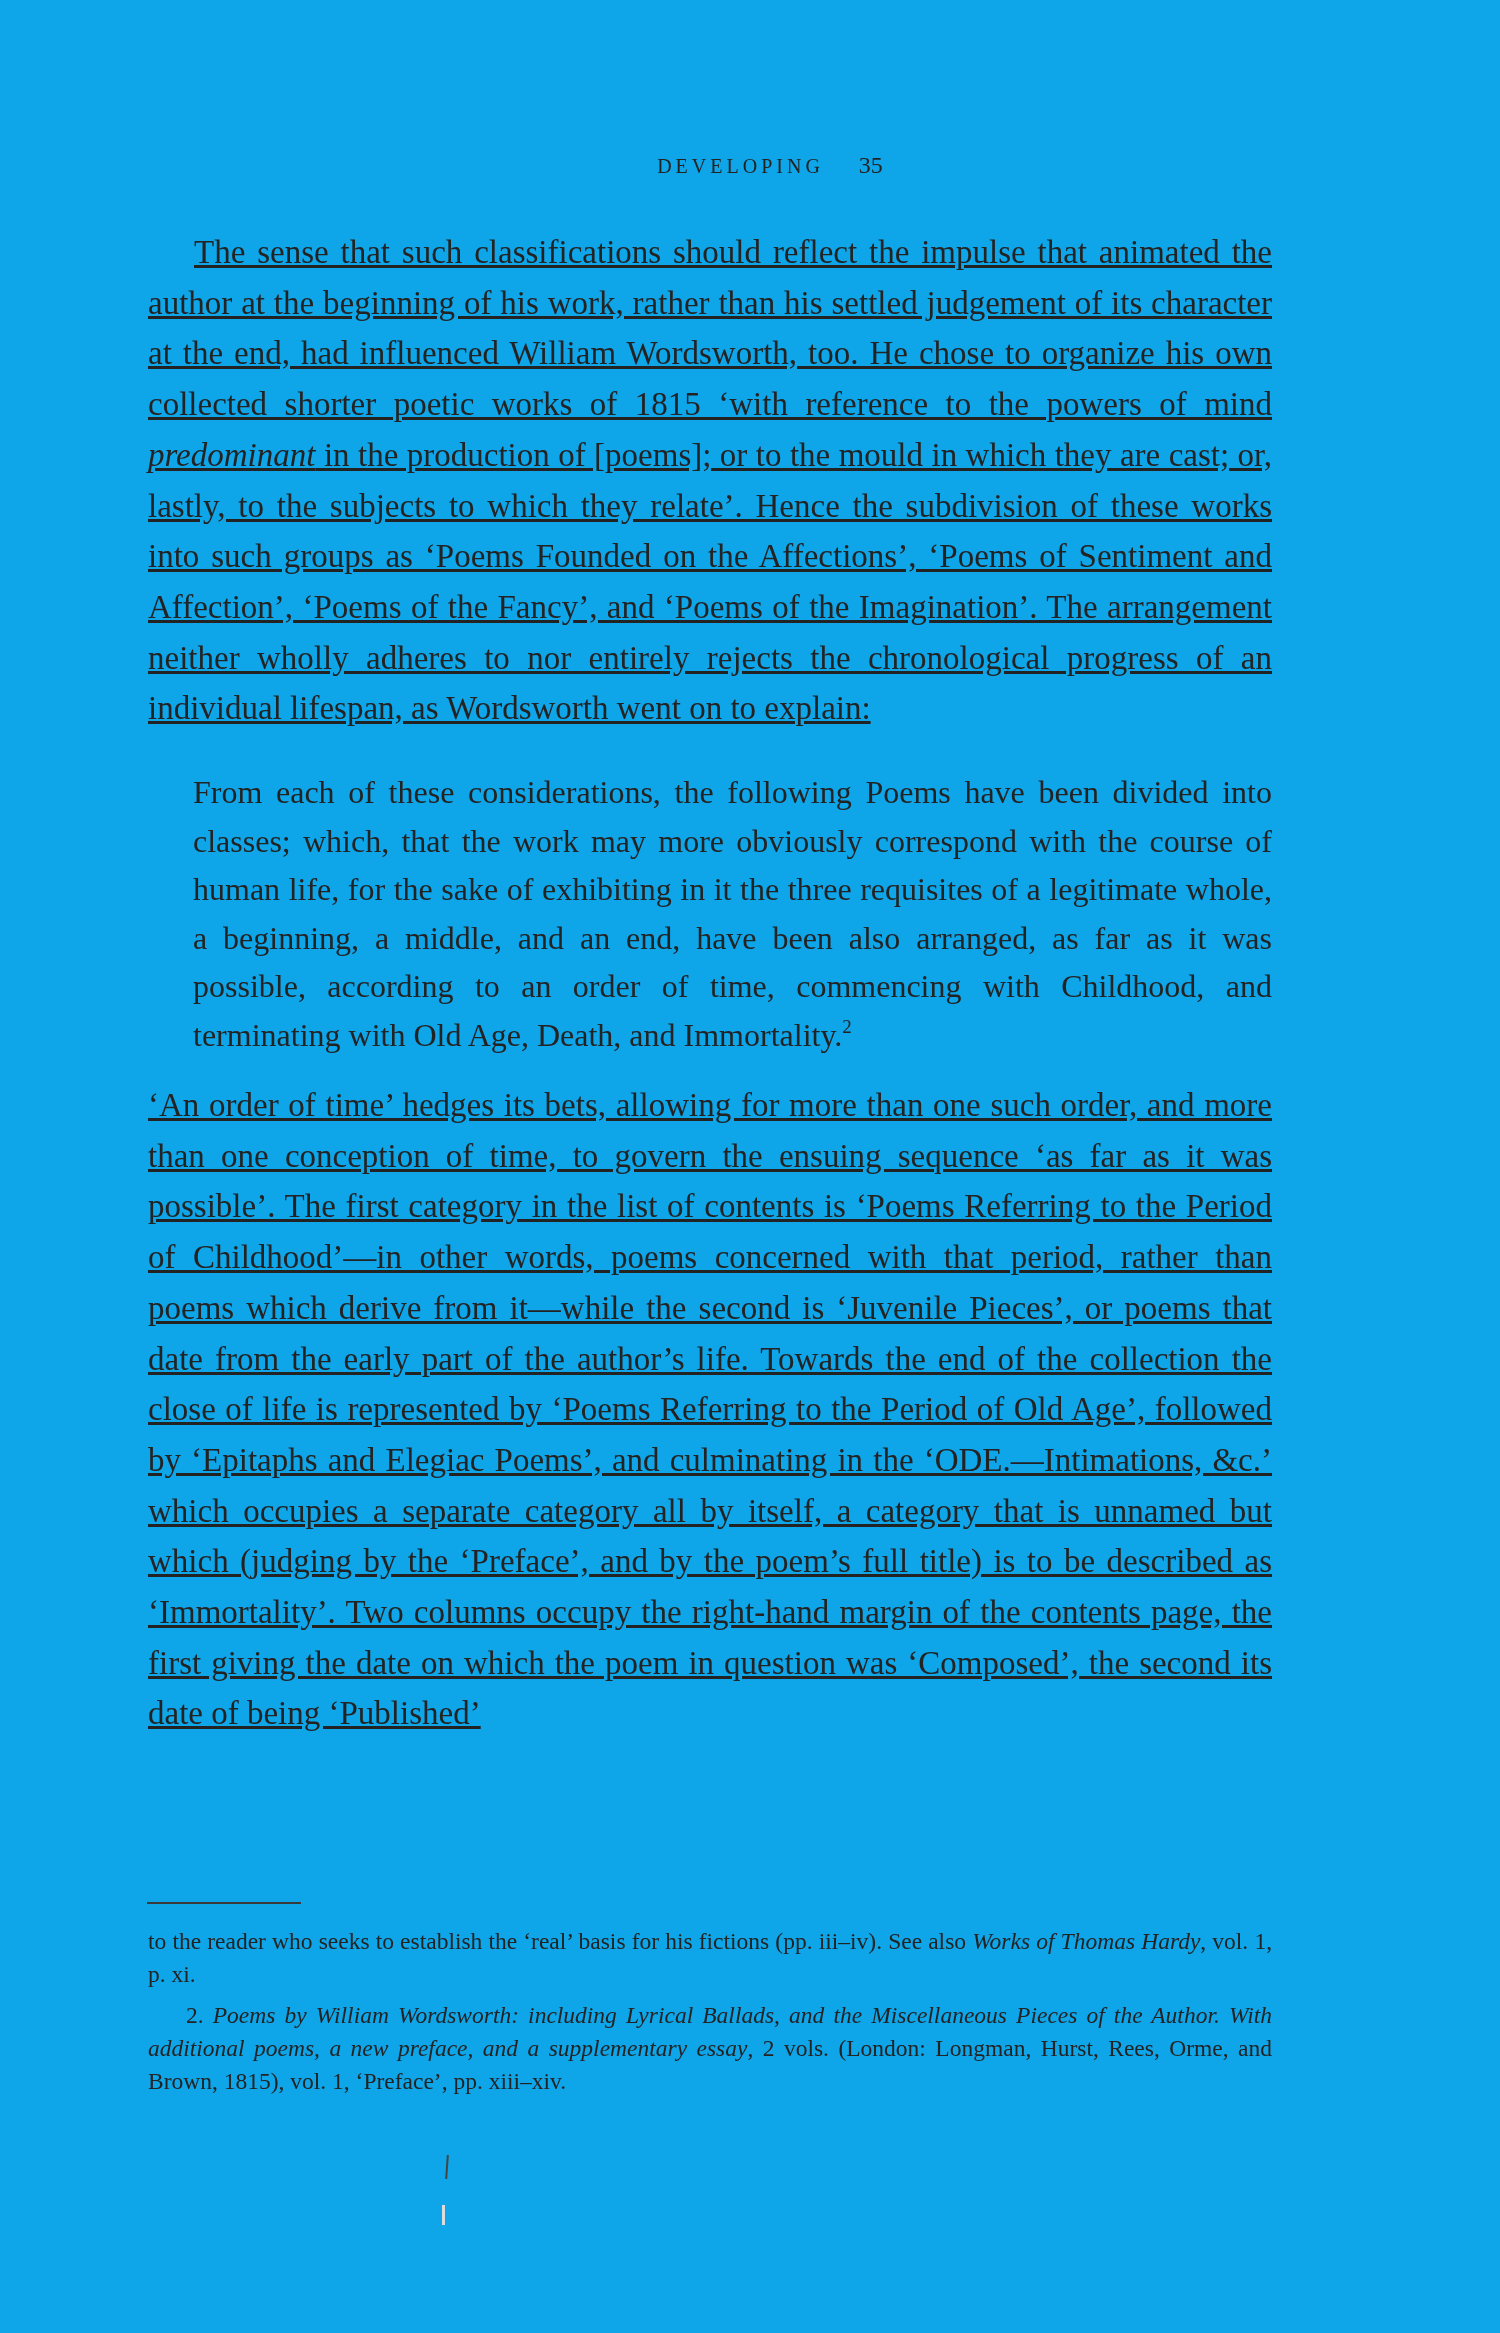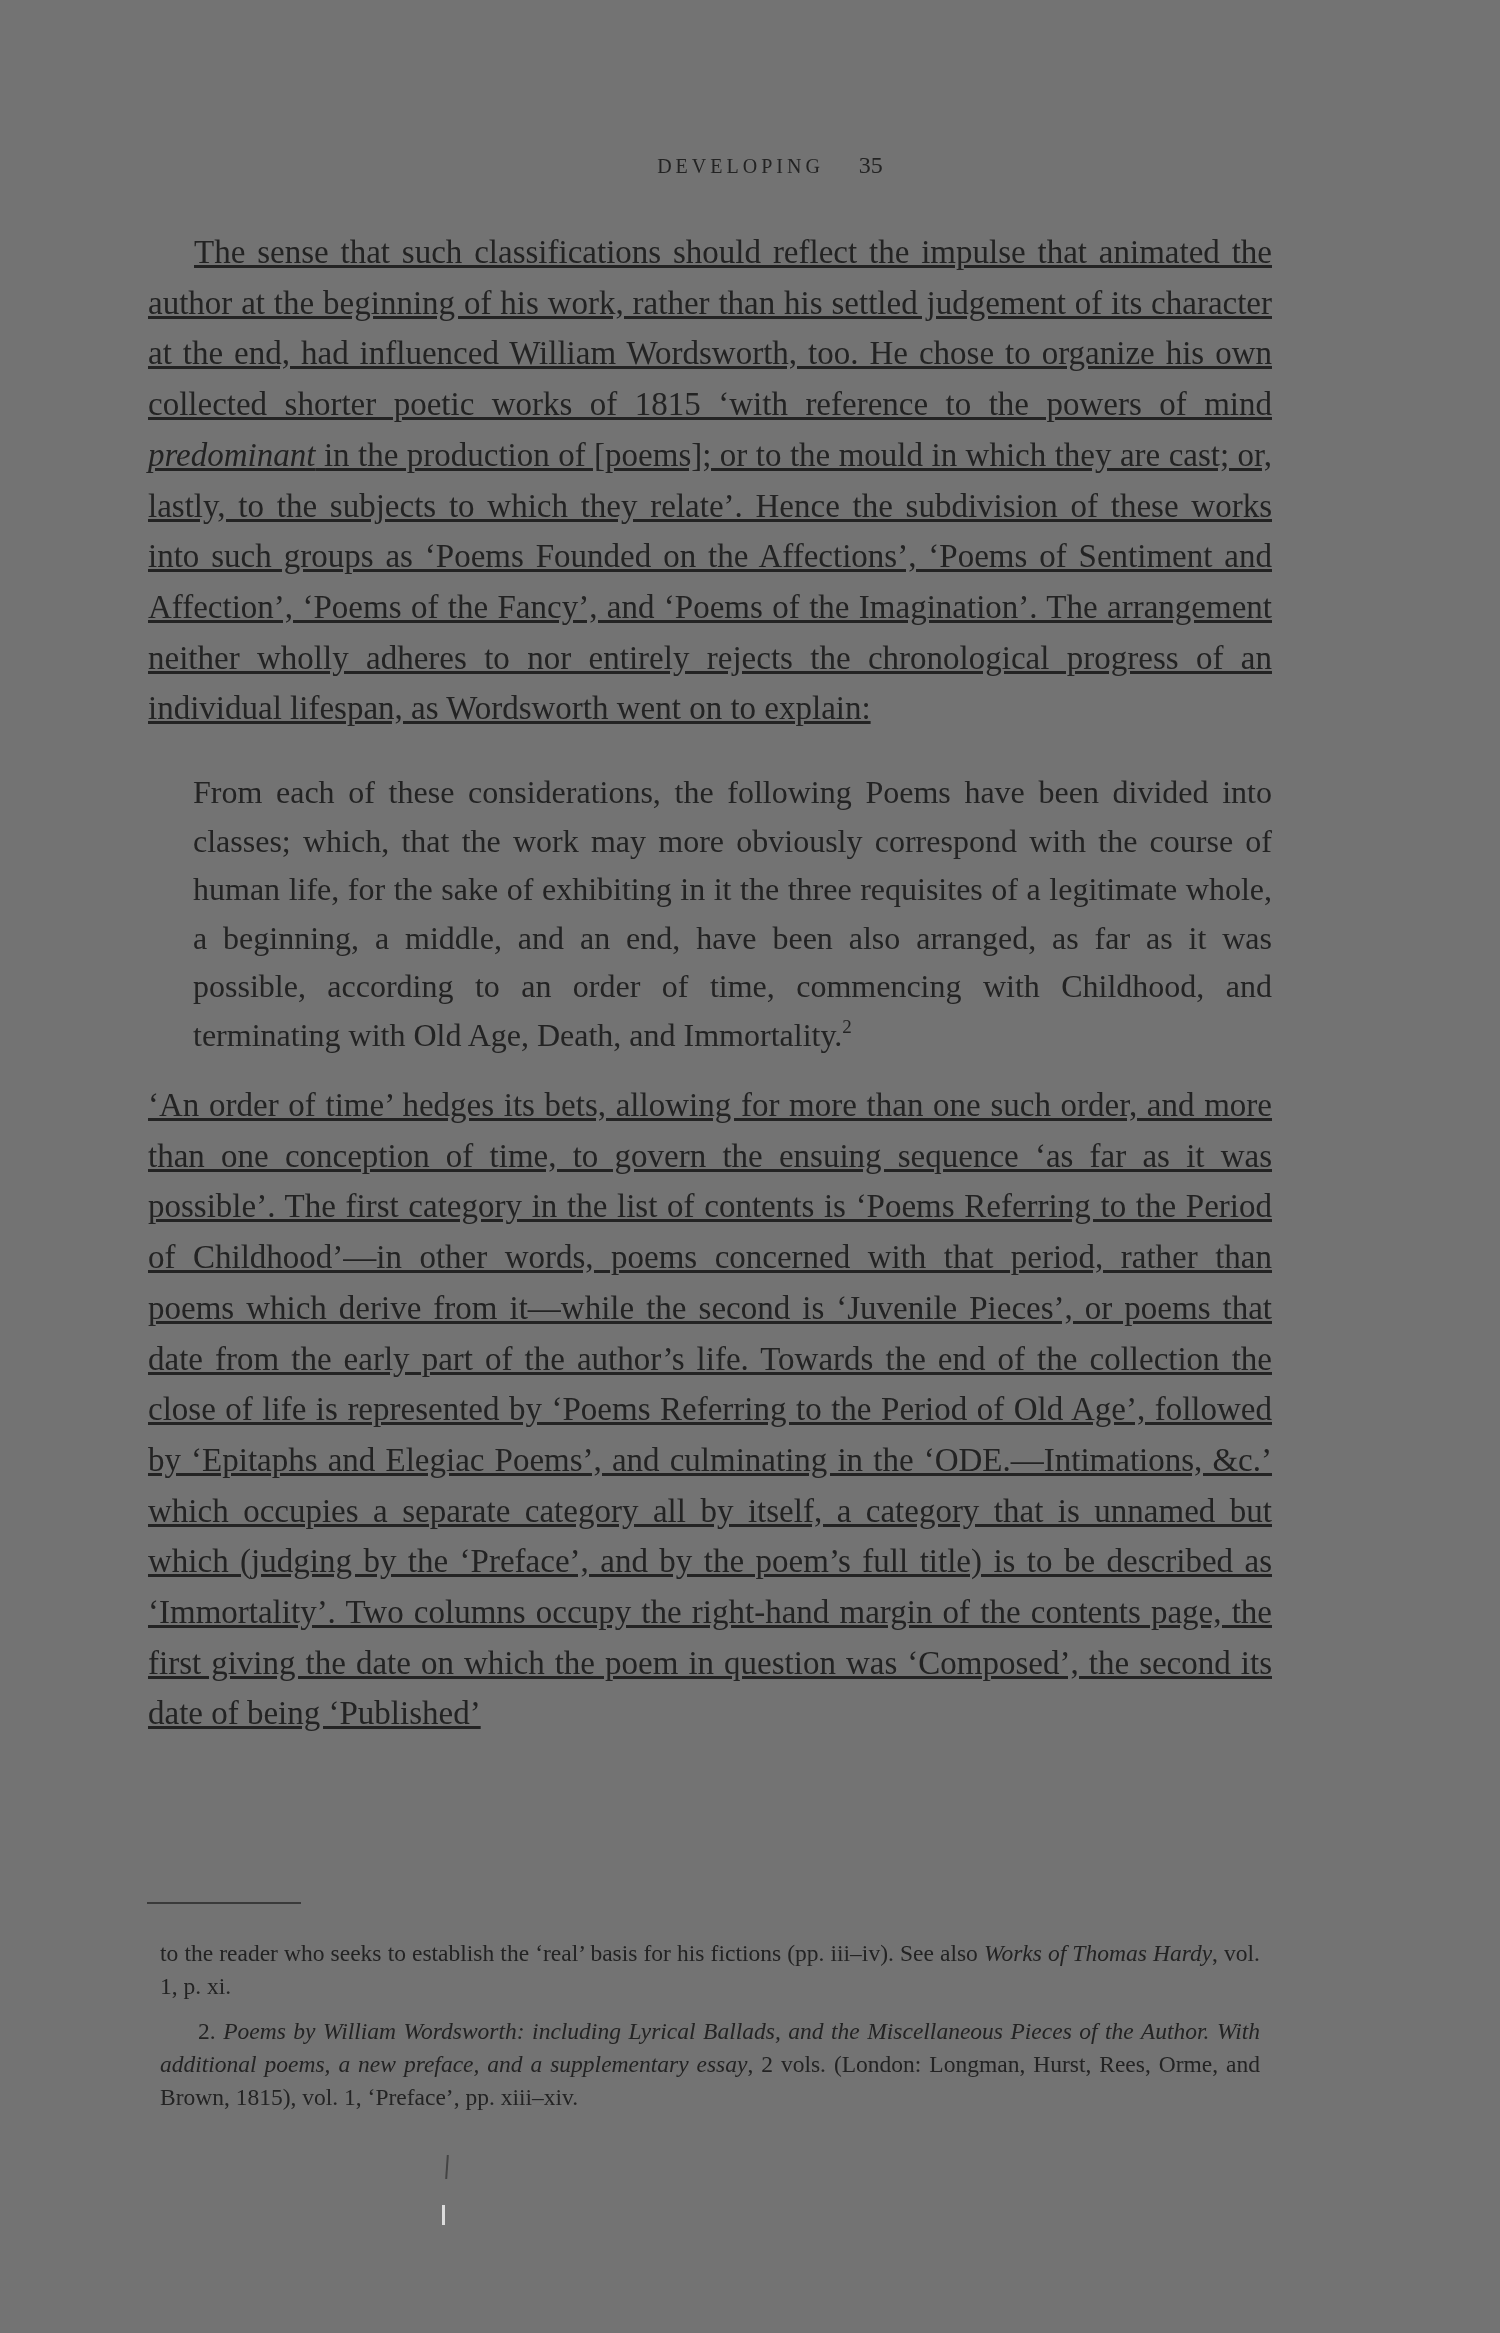--- a/index.html
+++ b/index.html
@@ -13,21 +13,21 @@
     position: relative;
     overflow: hidden;
     color: #232323;
     font-family: "Liberation Serif", "DejaVu Serif", serif;
   }
   .page {
     position: absolute;
     left: 0; top: 0;
     width: 1500px;
     height: 2333px;
-    background: #737373;
+    background: #0ea5e9;
   }
   .running-head {
     position: absolute;
     top: 150px;
     left: 0;
     width: 1500px;
     text-align: center;
     font-size: 20px;
     letter-spacing: 4px;
     line-height: 30px;
@@ -77,21 +77,21 @@
   .footnotes {
     position: absolute;
     left: 148px;
     top: 1925px;
     width: 1124px;
     font-size: 23.5px;
     line-height: 33px;
     text-align: justify;
   }
   .footnotes p {
-    margin: 12px;
+    margin: 0;
   }
   .footnotes p.fn-indent {
     text-indent: 38px;
     margin-top: 8px;
   }
   .scan-mark {
     position: absolute;
     left: 446px;
     top: 2155px;
     width: 2px;

